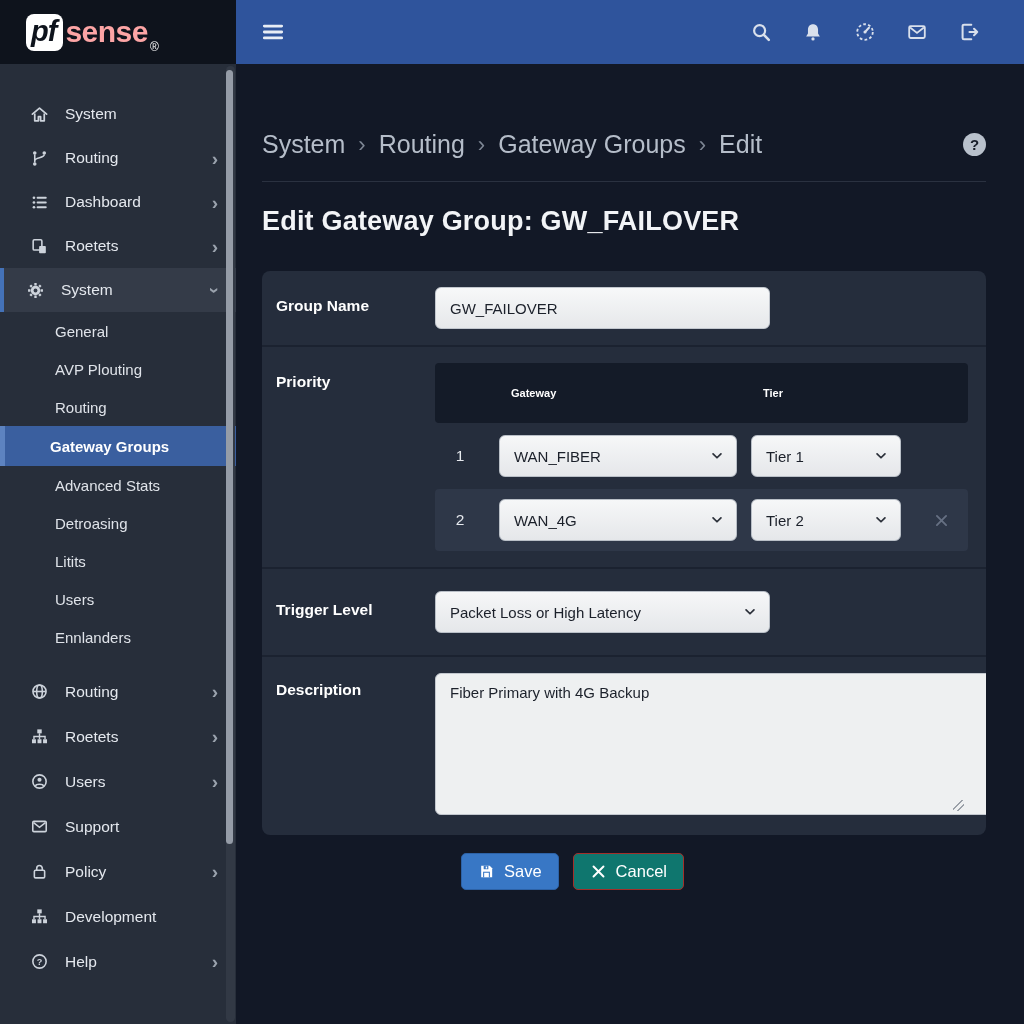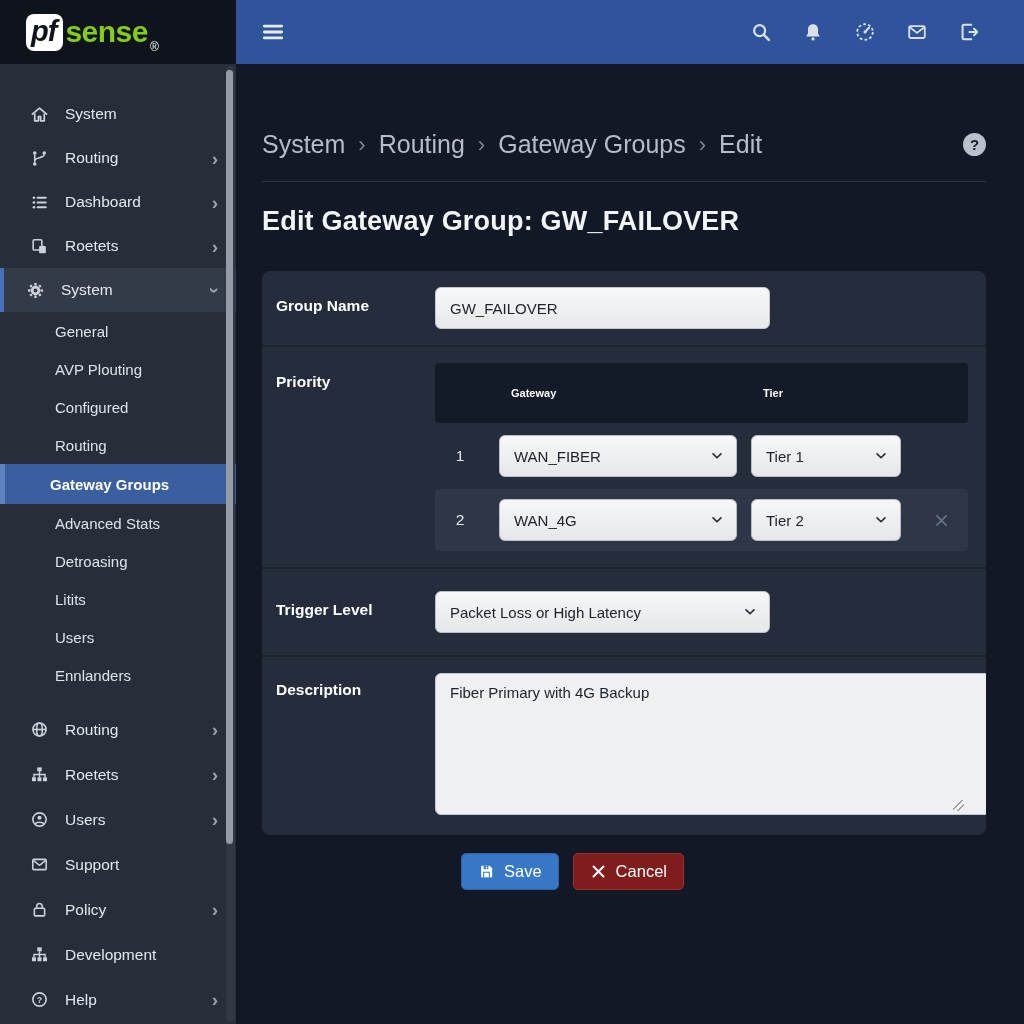--- a/index.html
+++ b/index.html
@@ -4,21 +4,21 @@
 <style>
   * { margin:0; padding:0; box-sizing:border-box; }
   html,body { width:1024px; height:1024px; overflow:hidden; }
   body { font-family:"Liberation Sans", sans-serif; background:#121826; position:relative; }
 
   
   .header { position:absolute; top:0; left:0; right:0; height:64px; display:flex; z-index:5; }
   .brand { width:236px; height:64px; background:#0e131c; display:flex; align-items:center; padding-left:26px; }
   .pf-box { background:#ffffff; color:#0e131c; font-weight:800; font-style:italic; font-size:29px;
             border-radius:8px; padding:1px 7px 3px 5px; letter-spacing:-1px; }
-  .brand-rest { color:#84cc16; font-weight:800; font-size:30px; letter-spacing:-0.5px; margin-left:2px; }
+  .brand-rest { color:#fca5a5; font-weight:800; font-size:30px; letter-spacing:-0.5px; margin-left:2px; }
   .brand-mark { color:#ffffff; font-size:12px; align-self:flex-end; margin:0 0 10px 2px; }
   .topbar { flex:1; background:#2f549c; display:flex; align-items:center; padding:0 44px 0 24px; }
   .burger { background:none; border:none; cursor:pointer; color:#e8edf5; display:flex; }
   .topbar-icons { margin-left:auto; display:flex; align-items:center; gap:30px; }
   .tb-icon { background:none; border:none; cursor:pointer; color:#d9e0ec; display:flex; }
   .tb-icon svg { width:22px; height:22px; }
 
   
   .sidebar { position:absolute; top:64px; left:0; width:236px; bottom:0; background:#272e3a; padding-top:28px; }
   .sb-scroll-track { position:absolute; top:2px; bottom:2px; right:1px; width:9px; background:#323945; border-radius:5px; }
@@ -82,21 +82,21 @@
                color:#1c212b; font-size:15px; padding:10px 14px; resize:none; font-family:"Liberation Sans",sans-serif; }
   .resize-grip { position:absolute; right:4px; bottom:8px; width:11px; height:11px; pointer-events:none;
                  background:linear-gradient(135deg, transparent 40%, #9aa0a8 40%, #9aa0a8 48%, transparent 48%,
                  transparent 66%, #9aa0a8 66%, #9aa0a8 74%, transparent 74%); }
 
   .btn-row { margin:18px 0 0 199px; display:flex; gap:14px; }
   .btn { display:flex; align-items:center; gap:9px; border-radius:5px; font-size:16.5px; color:#ffffff;
          padding:8px 16px; cursor:pointer; font-family:"Liberation Sans",sans-serif; }
   .btn svg { width:17px; height:17px; }
   .btn-save { background:#3877c5; border:1px solid #2d62a6; }
-  .btn-cancel { background:#7f1d1d; border:1px solid #a32f2a; }
+  .btn-cancel { background:#0f766e; border:1px solid #a32f2a; }
 
   svg text { font-family:"Liberation Sans",sans-serif; }
 </style>
 </head>
 <body>
 
 <div class="header">
   <div class="brand">
     <span class="pf-box">pf</span>
     <span class="brand-rest">sense</span>
@@ -203,23 +203,20 @@
     </span>
     <span class="nlabel">System</span>
     <span class="chev chev-down">›</span>
   </div>
 
   <div class="subnav-item">
       <span>General</span>
     </div>
   <div class="subnav-item">
       <span>AVP Plouting</span>
-    </div>
-  <div class="subnav-item">
-      <span>Configured</span>
     </div>
   <div class="subnav-item">
       <span>Routing</span>
     </div>
   <div class="subnav-item active">
       <span>Gateway Groups</span>
     </div>
   <div class="subnav-item">
       <span>Advanced Stats</span>
     </div>

